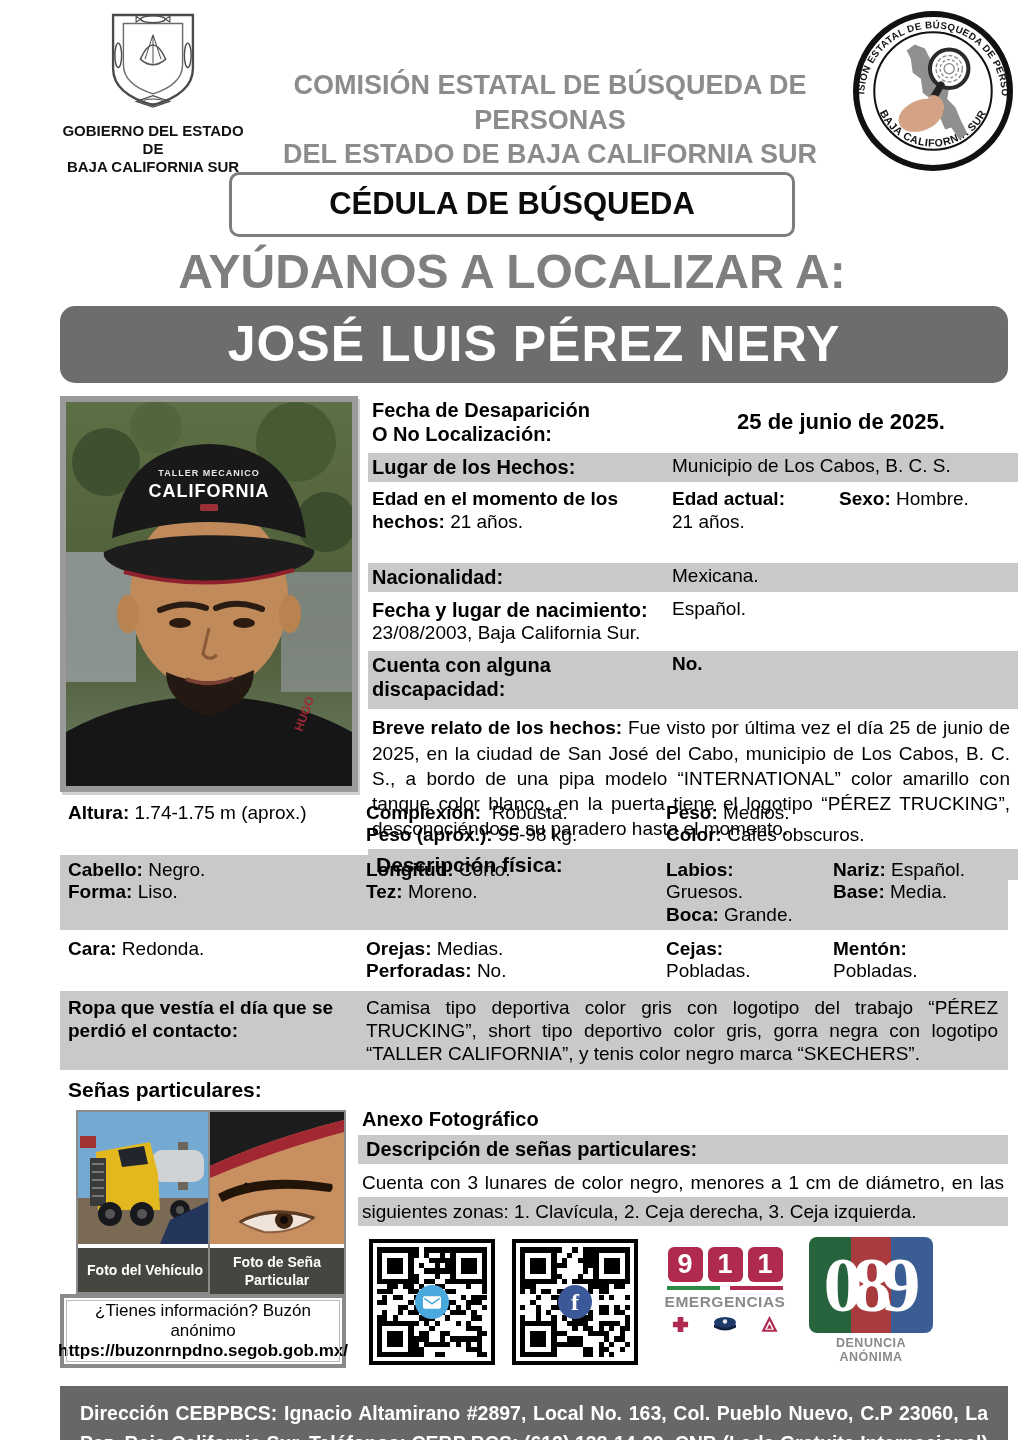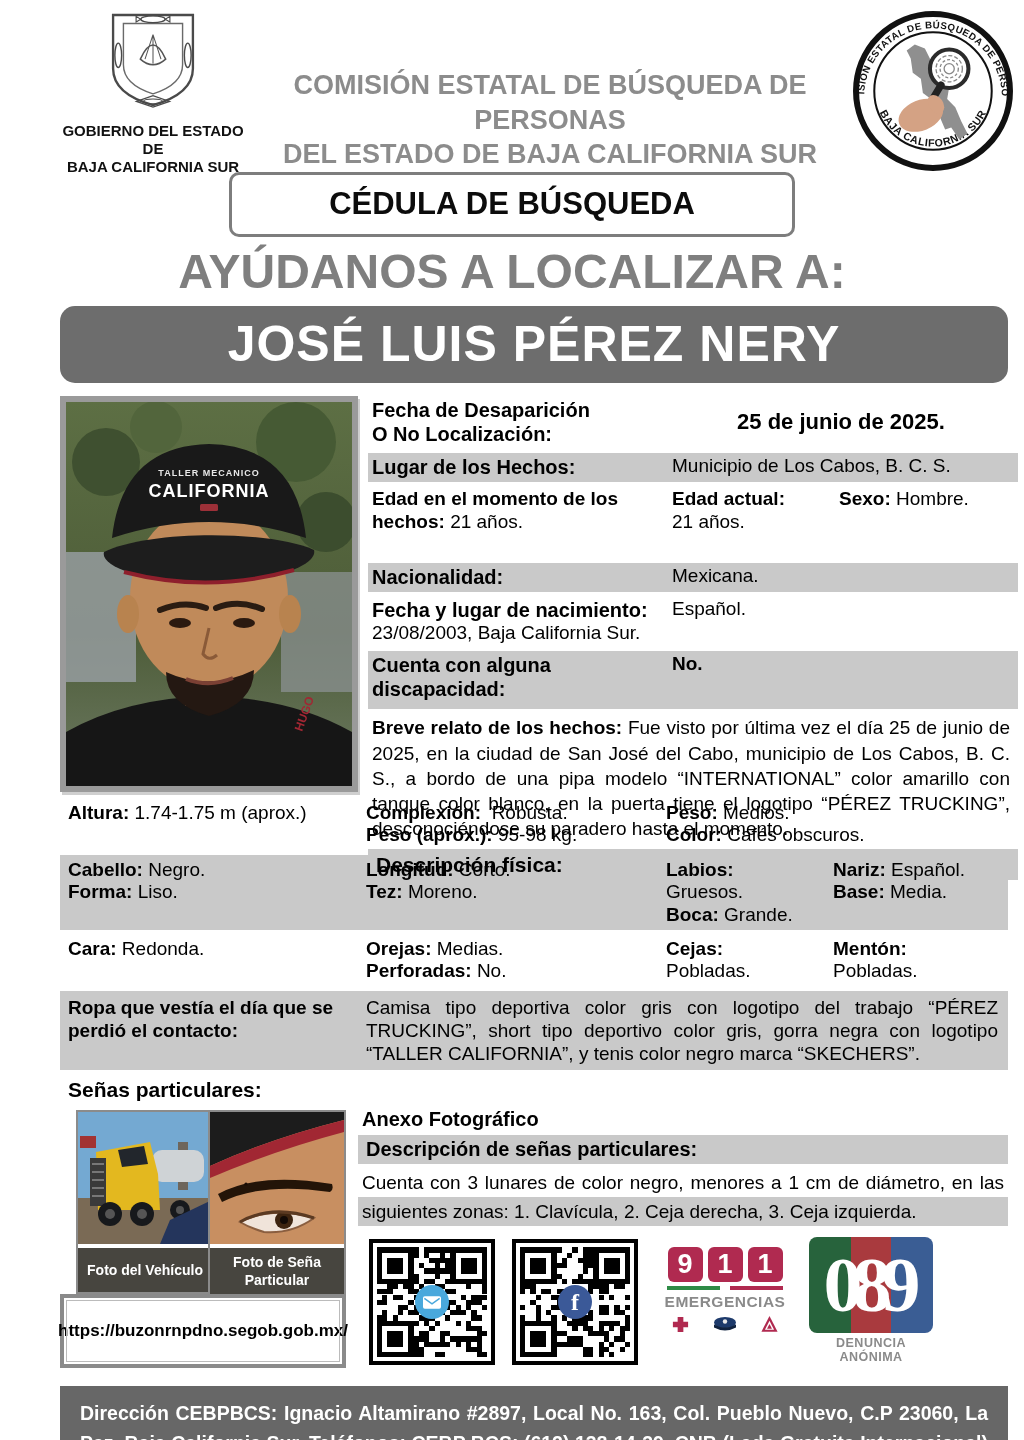--- a/index.html
+++ b/index.html
@@ -350,20 +350,21 @@
     <figcaption class="cap">Foto de Seña Particular</figcaption>
   </figure>
 
   <div class="annex-text">
     <div class="annex-title">Anexo Fotográfico</div>
     <div class="annex-head">Descripción de señas particulares:</div>
     <div class="annex-par">Cuenta con 3 lunares de color negro, menores a 1 cm de diámetro, en las siguientes zonas: 1. Clavícula, 2. Ceja derecha, 3. Ceja izquierda.</div>
   </div>
 
   <div class="info-box">
+    <div class="l1">¿Tienes información? Buzón anónimo</div>
     <div class="l2">https://buzonrnpdno.segob.gob.mx/</div>
   </div>
 
   <div class="qr qr1">
     <div class="qr-grid">
         <i style="left:0%;top:0%;width:4.761904761904762%;height:4.761904761904762%"></i>
         <i style="left:4.761904761904762%;top:0%;width:4.761904761904762%;height:4.761904761904762%"></i>
         <i style="left:9.523809523809524%;top:0%;width:4.761904761904762%;height:4.761904761904762%"></i>
         <i style="left:14.285714285714285%;top:0%;width:4.761904761904762%;height:4.761904761904762%"></i>
         <i style="left:19.047619047619047%;top:0%;width:4.761904761904762%;height:4.761904761904762%"></i>

